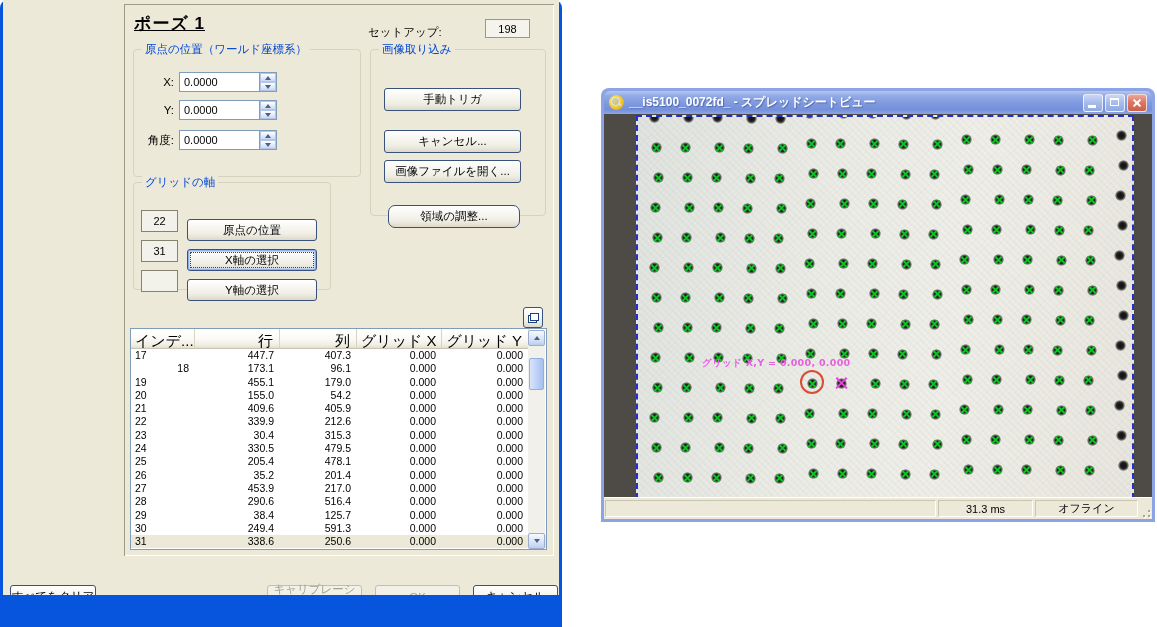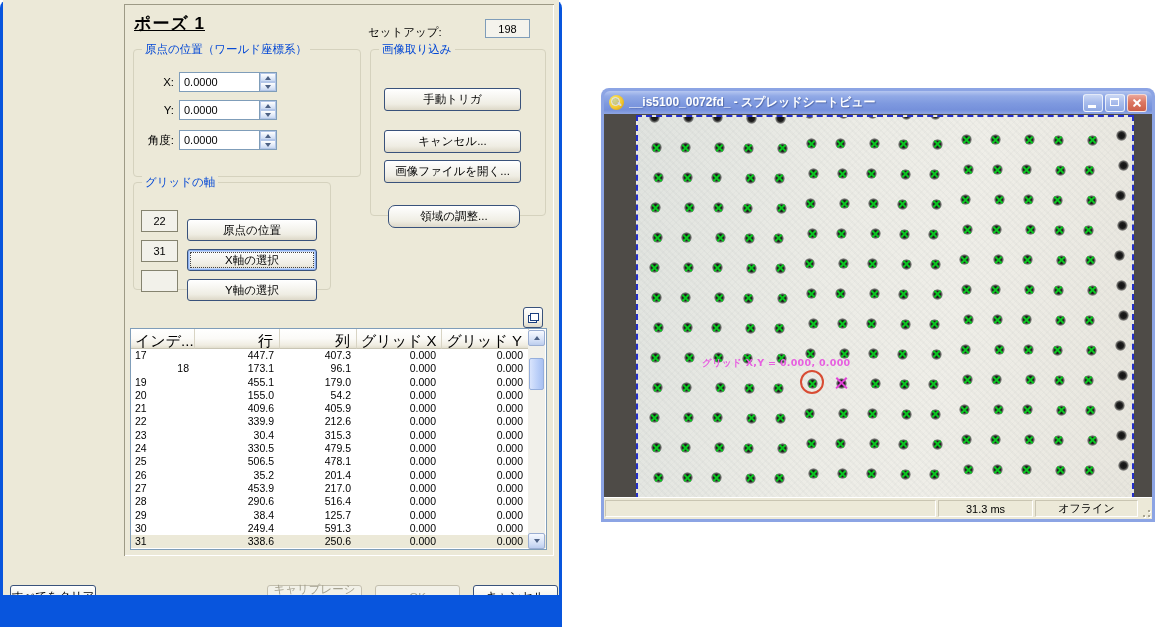--- a/index.html
+++ b/index.html
@@ -274,21 +274,21 @@
             </div>
             <div class="trow">
               <div class="td c0" style="width: 64px;">24</div>
               <div class="td c1" style="width: 85px;">330.5</div>
               <div class="td c2" style="width: 77px;">479.5</div>
               <div class="td c3" style="width: 85px;">0.000</div>
               <div class="td c4" style="width: 87px;">0.000</div>
             </div>
             <div class="trow">
               <div class="td c0" style="width: 64px;">25</div>
-              <div class="td c1" style="width: 85px;">506.5</div>
+              <div class="td c1" style="width: 85px;">205.4</div>
               <div class="td c2" style="width: 77px;">478.1</div>
               <div class="td c3" style="width: 85px;">0.000</div>
               <div class="td c4" style="width: 87px;">0.000</div>
             </div>
             <div class="trow">
               <div class="td c0" style="width: 64px;">26</div>
               <div class="td c1" style="width: 85px;">35.2</div>
               <div class="td c2" style="width: 77px;">201.4</div>
               <div class="td c3" style="width: 85px;">0.000</div>
               <div class="td c4" style="width: 87px;">0.000</div>

